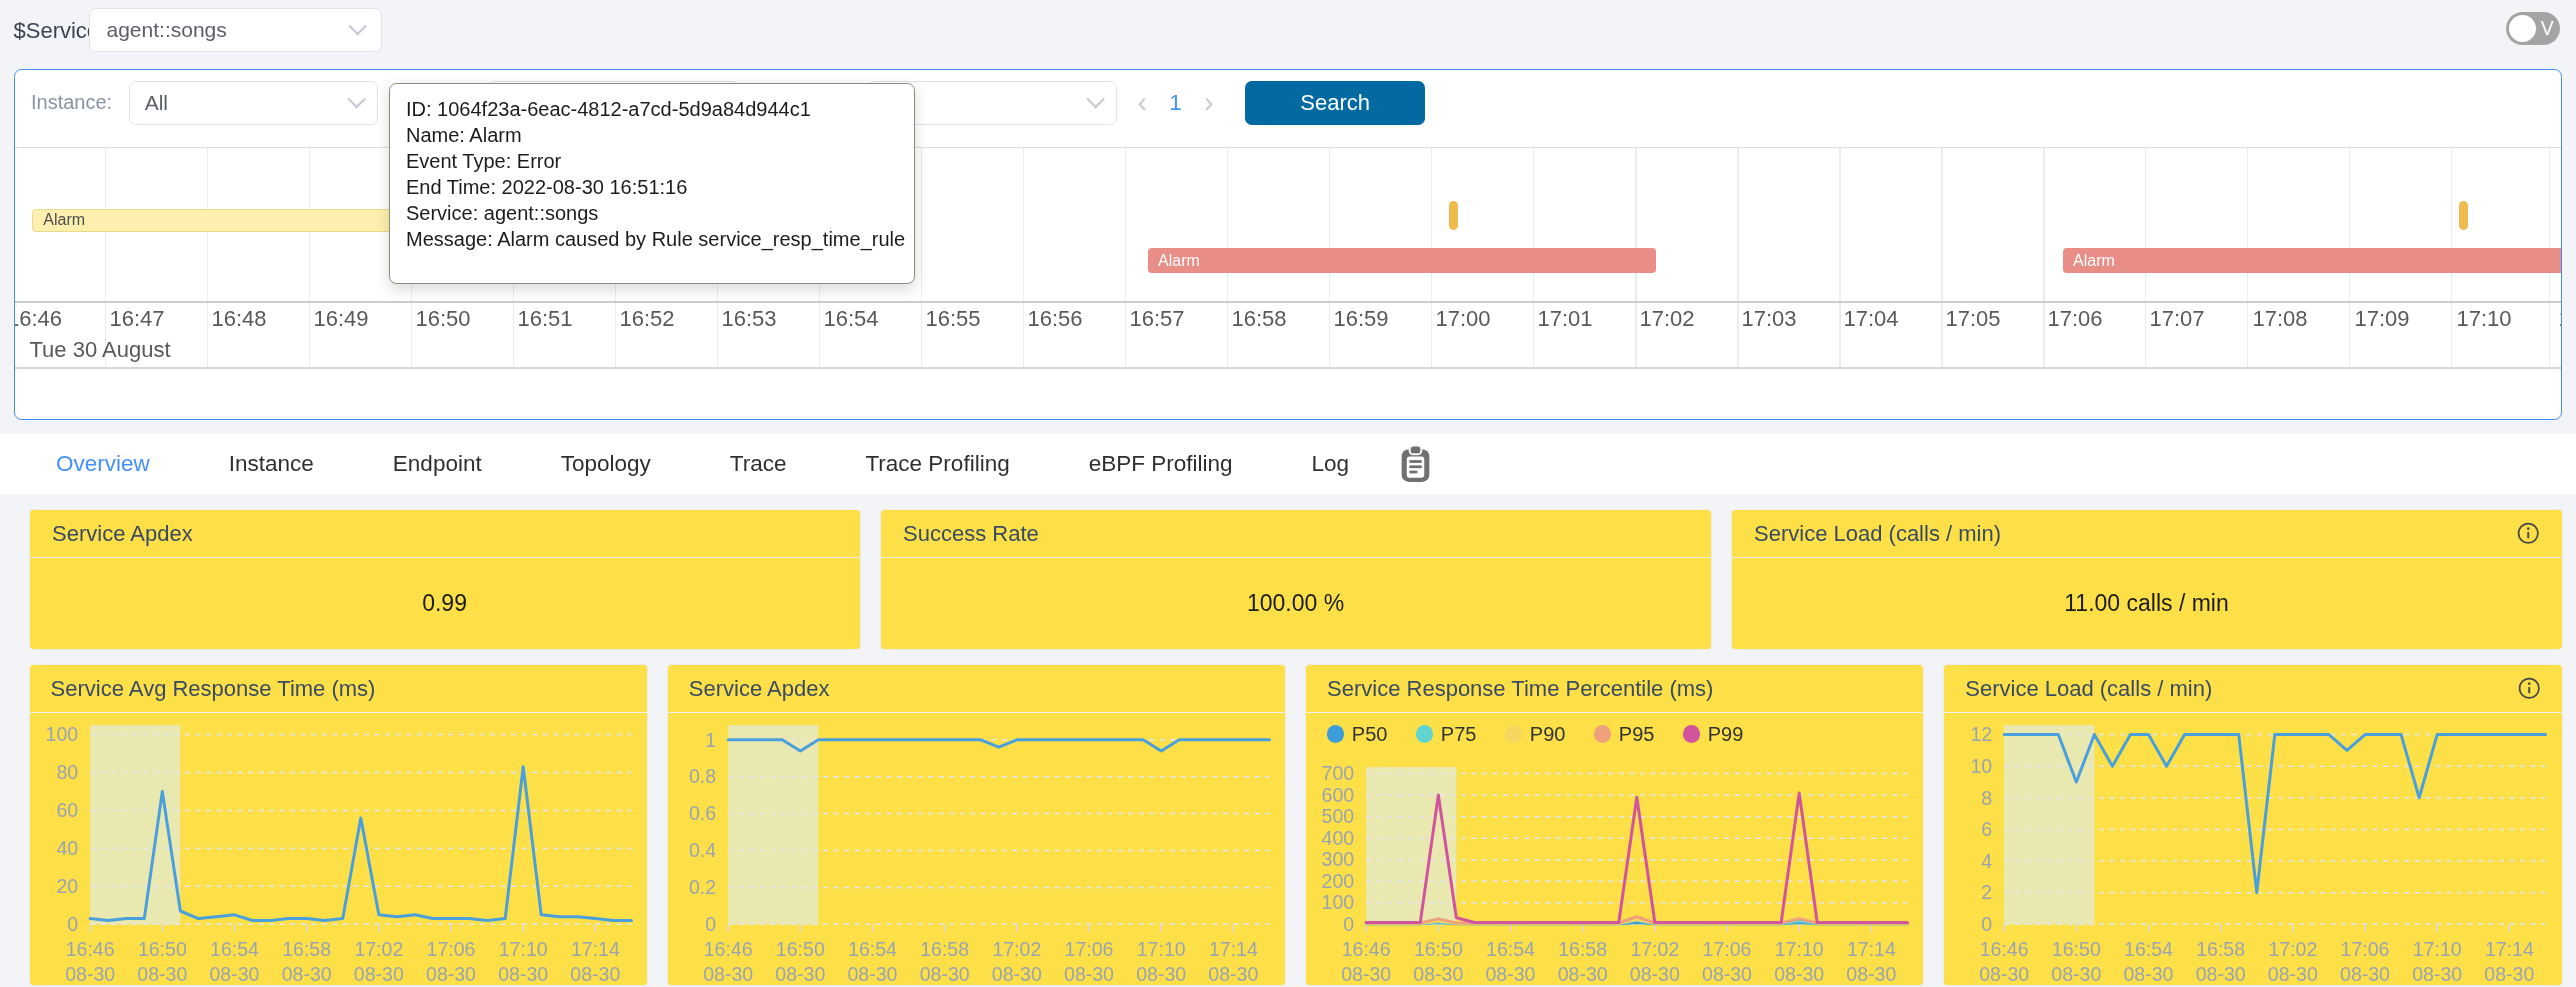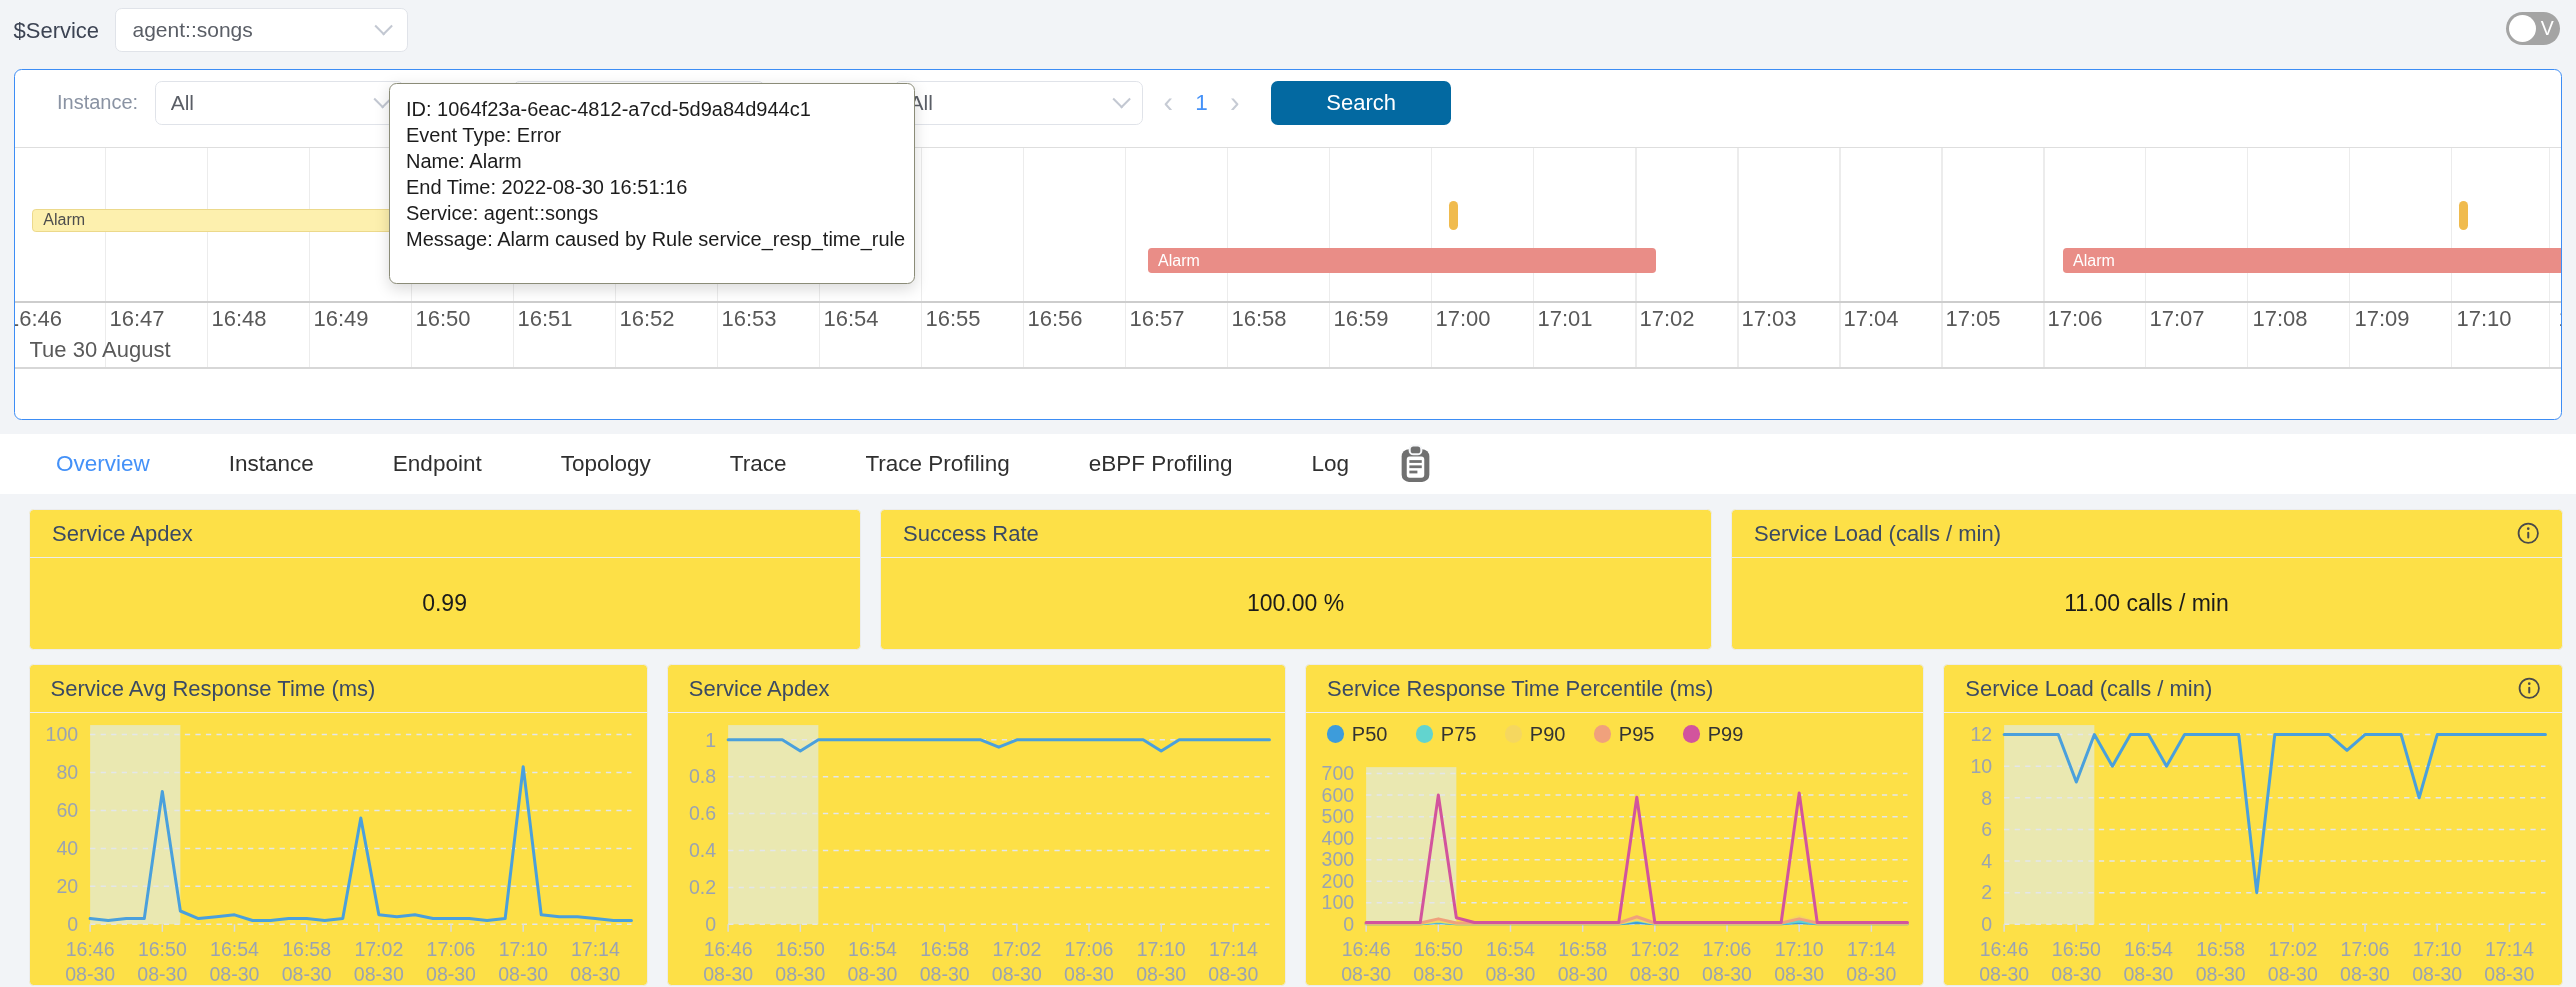--- a/index.html
+++ b/index.html
@@ -3,34 +3,34 @@
 <meta charset="utf-8">
 <style>
   html,body{margin:0;padding:0;width:2576px;height:987px;background:#f2f4f7;
     font-family:"Liberation Sans",sans-serif;position:relative;overflow:hidden;}
 
   
   .topbar{position:absolute;top:0;left:0;right:0;height:59px;background:#f2f4f7;}
   .svc-label{position:absolute;left:13.5px;top:18px;font-size:22px;color:#3c4353;}
   .select{background:#fff;border:0.8px solid #e0e3e9;border-radius:6.8px;display:flex;
     align-items:center;justify-content:space-between;box-sizing:border-box;}
-  .svc-select{position:absolute;left:89px;top:7.5px;width:293px;height:44px;padding:0 16.5px;margin-left:26px;}
+  .svc-select{position:absolute;left:89px;top:7.5px;width:293px;height:44px;padding:0 16.5px;}
   .select .val{font-size:21px;color:#5a5e66;white-space:nowrap;overflow:hidden;}
   .chev{width:11.3px;height:11.3px;border-right:2.3px solid #c3c8d2;border-bottom:2.3px solid #c3c8d2;
     transform:rotate(45deg) translate(-2.3px,-2.3px);flex:none;}
   .toggle{position:absolute;right:16.5px;top:12px;width:54px;height:33px;border-radius:16.5px;
     background:#a4a4a4;display:flex;align-items:center;}
   .toggle .knob{width:27px;height:27px;border-radius:50%;background:#fff;margin-left:3px;}
   .toggle .tlabel{color:#fff;font-size:19.5px;margin-left:5.3px;}
 
   
   .event-panel{position:absolute;top:69px;left:13.5px;width:2546px;height:349px;
     border:1.5px solid #3d8df5;border-radius:7.5px;background:#fff;overflow:hidden;}
   .filter-row{position:absolute;top:10.5px;left:16.5px;right:7.5px;height:44px;display:flex;align-items:center;}
-  .f-label{font-size:20px;color:#8a93a3;white-space:nowrap;margin-left:26px;}
+  .f-label{font-size:20px;color:#8a93a3;white-space:nowrap;}
   .f-box{height:44px;padding:0 13.5px 0 15px;}
   .pager{display:flex;align-items:center;font-size:22.5px;}
   .pg-arrow{color:#c6cbd4;font-size:28.6px;padding:0 13.5px;cursor:pointer;}
   .pg-num{color:#4491f8;min-width:30px;text-align:center;}
   .search-btn{width:180px;height:44px;background:#0369a1;color:#fff;border:none;border-radius:6.8px;
     font-size:22px;font-family:"Liberation Sans",sans-serif;}
 
   
   .timeline-grid{position:absolute;left:0;right:0;top:77px;height:221px;
     border-top:0.8px solid #dedede;
@@ -155,22 +155,22 @@
         <span class="axis-label" style="left: 2238px;">17:08</span>
         <span class="axis-label" style="left: 2340px;">17:09</span>
         <span class="axis-label" style="left: 2442px;">17:10</span>
         <span class="axis-label" style="left: 2544px;">17:11</span>
       </div>
     <div class="date-label">Tue 30 August</div>
     <div class="grid-bottom"></div>
 
     <div class="ev-tooltip">
       <div>ID: 1064f23a-6eac-4812-a7cd-5d9a84d944c1</div>
+      <div>Name: Alarm</div>
       <div>Event Type: Error</div>
-      <div>Name: Alarm</div>
       <div>End Time: 2022-08-30 16:51:16</div>
       <div>Service: agent::songs</div>
       <div>Message: Alarm caused by Rule service_resp_time_rule</div>
     </div>
   </div>
 </div>
 
 <div class="tabs-bar">
   <div class="tabs" id="tabs" style="display:flex;align-items:center;">
       <span class="tab active">Overview</span>

